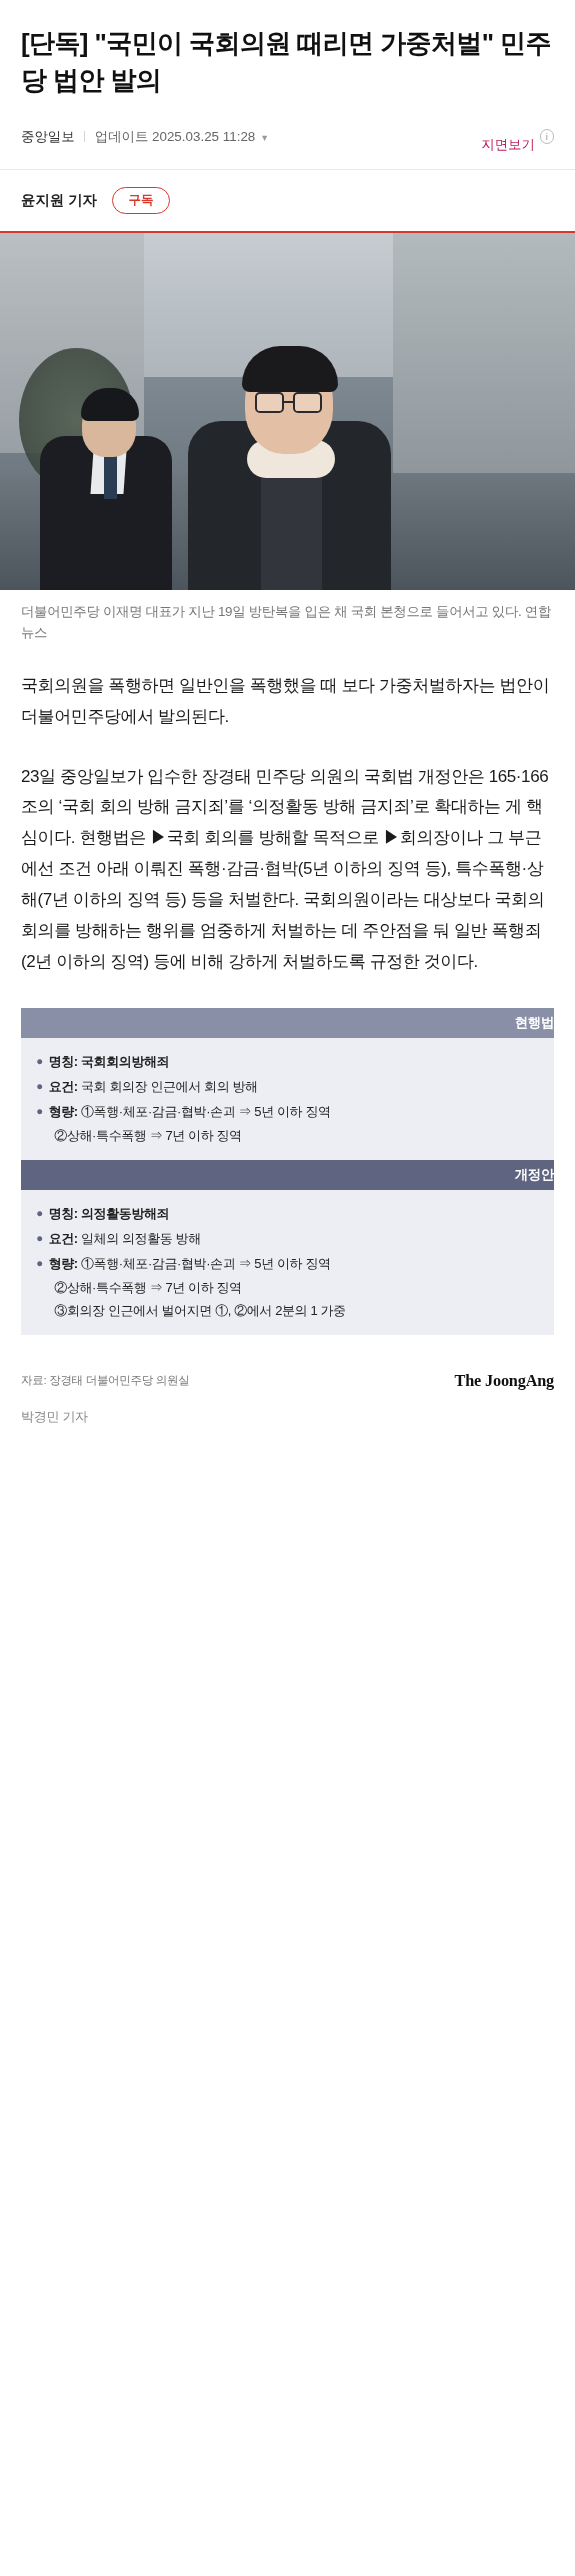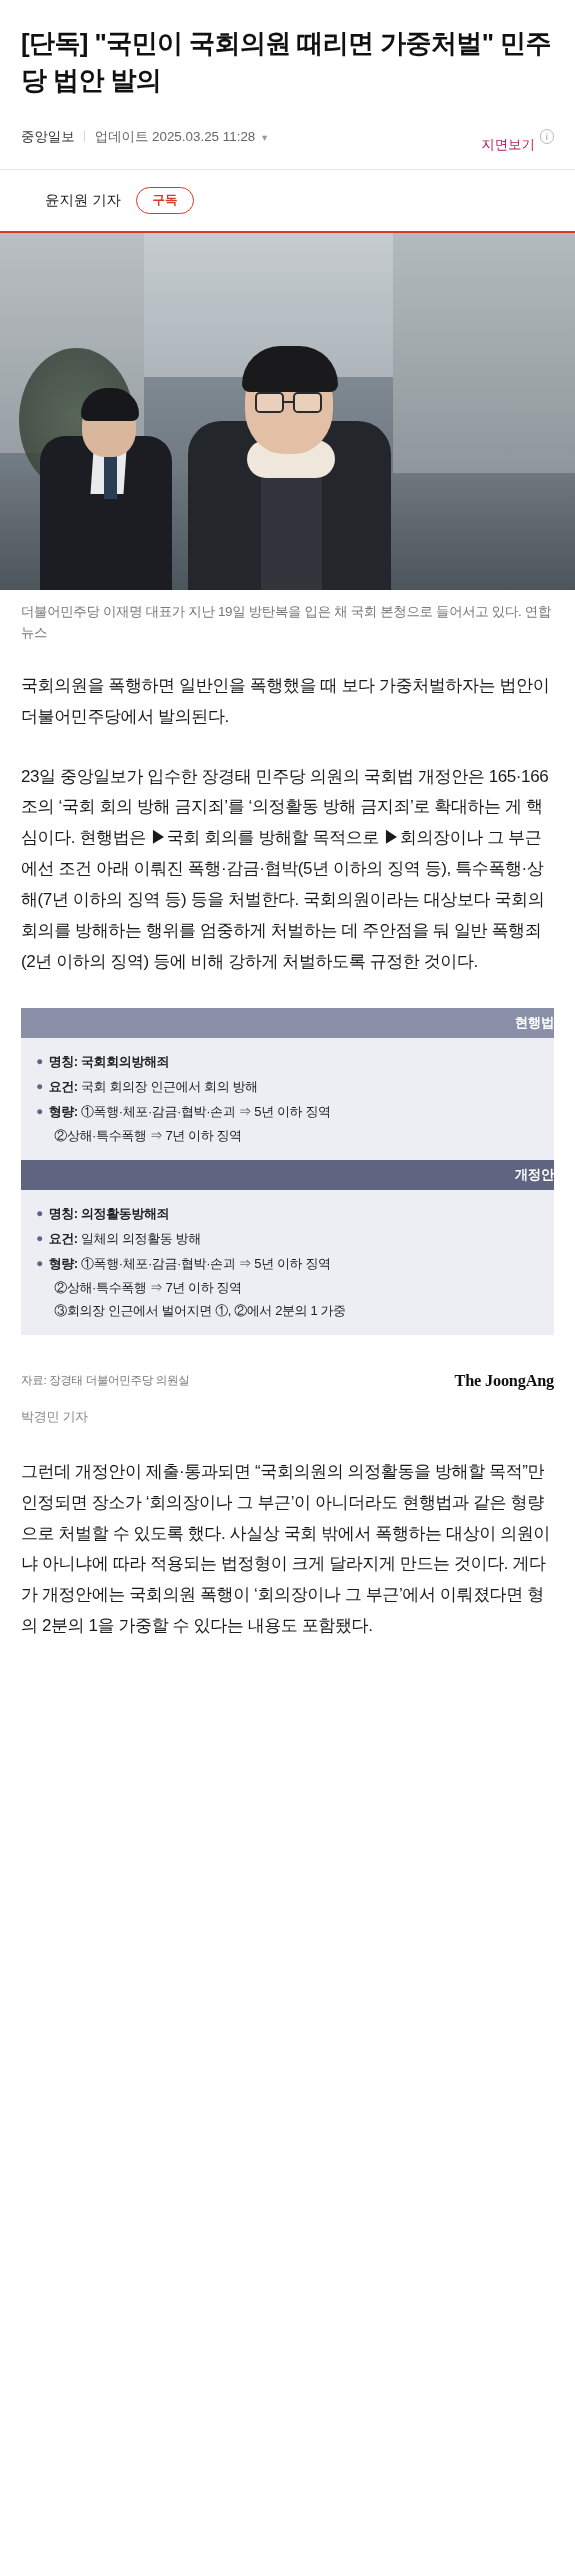--- a/index.html
+++ b/index.html
@@ -63,23 +63,22 @@
 
   
   .reporter-row {
     display: flex;
     align-items: center;
     padding: 17px 21px 17px 21px;
     border-bottom: 2.9px solid #d8372b;
   }
   .reporter-name {
     font-size: 14.4px;
-    font-weight: normal;
+    font-weight: bold;
     color: #222222;
-    margin-left: 24px;
   }
   .subscribe-btn {
     margin-left: 15.3px;
     border: 1px solid #d8372b;
     color: #d8372b;
     border-radius: 15.3px;
     font-size: 12.5px;
     font-weight: bold;
     padding: 4.8px 15.3px;
     background: #ffffff;
@@ -359,18 +358,15 @@
 
     <div class="info-foot">
       <span class="info-source">자료: 장경태 더불어민주당 의원실</span>
       <span class="info-foot-spacer"></span>
       <span class="joongang-logo">The JoongAng</span>
     </div>
   </div>
 
   <div class="graphic-credit">박경민 기자</div>
 
-  <div class="body-text">
-    <p>그런데 개정안이 제출·통과되면 “국회의원의 의정활동을 방해할 목적”만 인정되면 장소가 ‘회의장이나 그 부근’이 아니더라도 현행법과 같은 형량으로 처벌할 수 있도록 했다. 사실상 국회 밖에서 폭행하는 대상이 의원이냐 아니냐에 따라 적용되는 법정형이 크게 달라지게 만드는 것이다. 게다가 개정안에는 국회의원 폭행이 ‘회의장이나 그 부근’에서 이뤄졌다면 형의 2분의 1을 가중할 수 있다는 내용도 포함됐다.</p>
-  </div>
 
 </div>
 
 
 </body></html>

